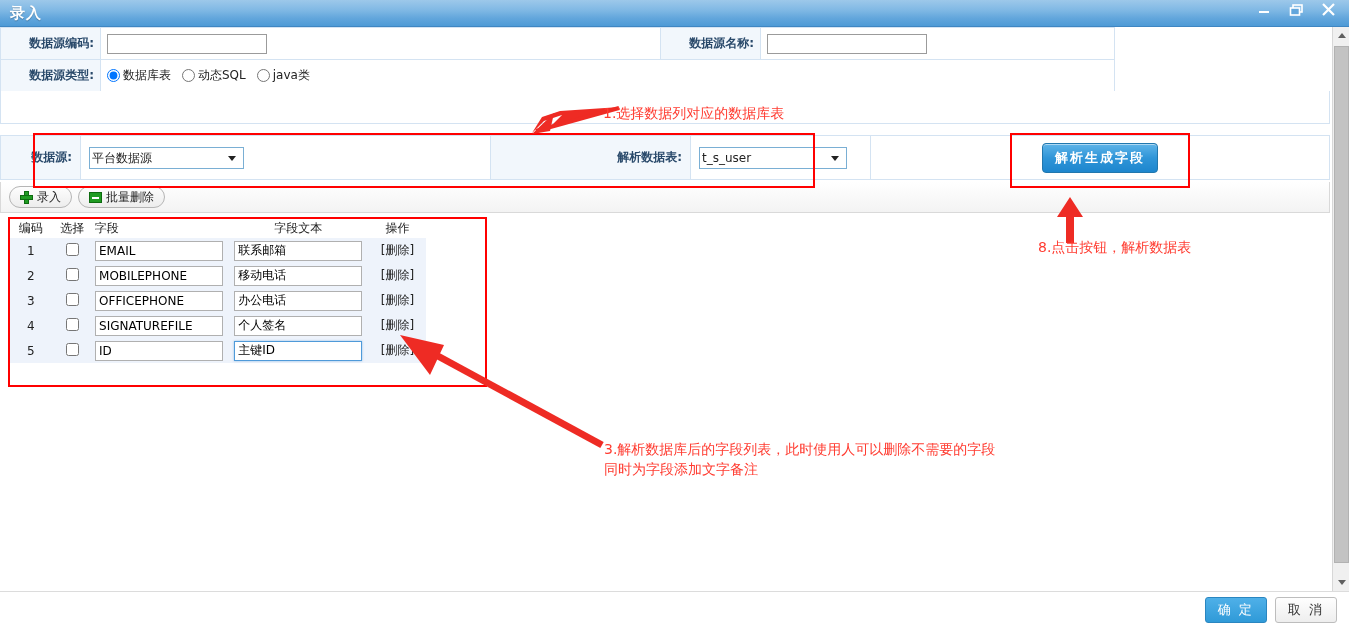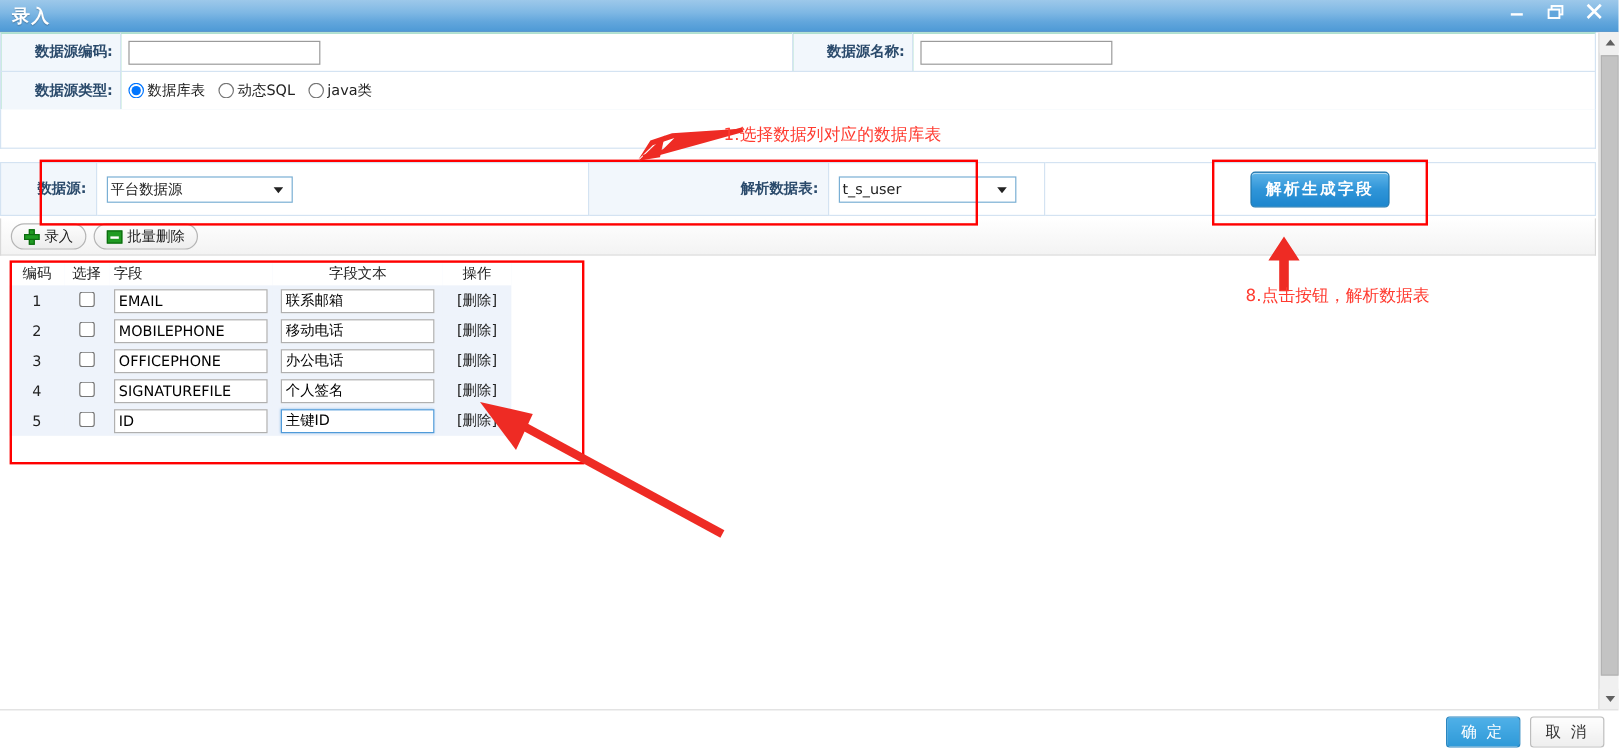--- a/index.html
+++ b/index.html
@@ -66,24 +66,24 @@
     width: 1349px;
     height: 564px;
     background: #ffffff;
     overflow: hidden;
   }
 
   
   .form-table {
     position: absolute;
     left: 0; top: 0;
-    width: 1330px;
+    width: 1115px;
     border-collapse: collapse;
     table-layout: fixed;
-    background: #22c55e;
+    background: #fef9c3;
   }
   .form-table td {
     border: 1px solid #d4e3f2;
     height: 32px;
     padding: 0 6px;
     box-sizing: border-box;
     font-size: 12px;
   }
   .lbl-cell {
     background: #f2f7fc;
@@ -590,20 +590,22 @@
       <path d="M18 2 L31 22 L22 22 L22 48 L14 48 L14 22 L5 22 Z" fill="#ee2b24"></path>
     </svg>
 
     <svg class="arrow-svg" style="left:396px; top:296px; width:210px; height:132px;" viewBox="0 0 210 132">
       <path d="M206 122 L40 32" stroke="#ee2b24" stroke-width="7" fill="none"></path>
       <path d="M4 12 L48 22 L34 52 Z" fill="#ee2b24"></path>
     </svg>
 
     <div class="annot annot-1">1.选择数据列对应的数据库表</div>
     <div class="annot annot-2">8.点击按钮，解析数据表</div>
+    <div class="annot annot-3">3.解析数据库后的字段列表，此时使用人可以删除不需要的字段
+同时为字段添加文字备注</div>
 
   </div>
 
   <div class="vscroll">
     <div class="sb-btn top">
       <span class="sb-arrow up"></span>
     </div>
     <div class="thumb"></div>
     <div class="sb-btn bot">
       <span class="sb-arrow down"></span>

